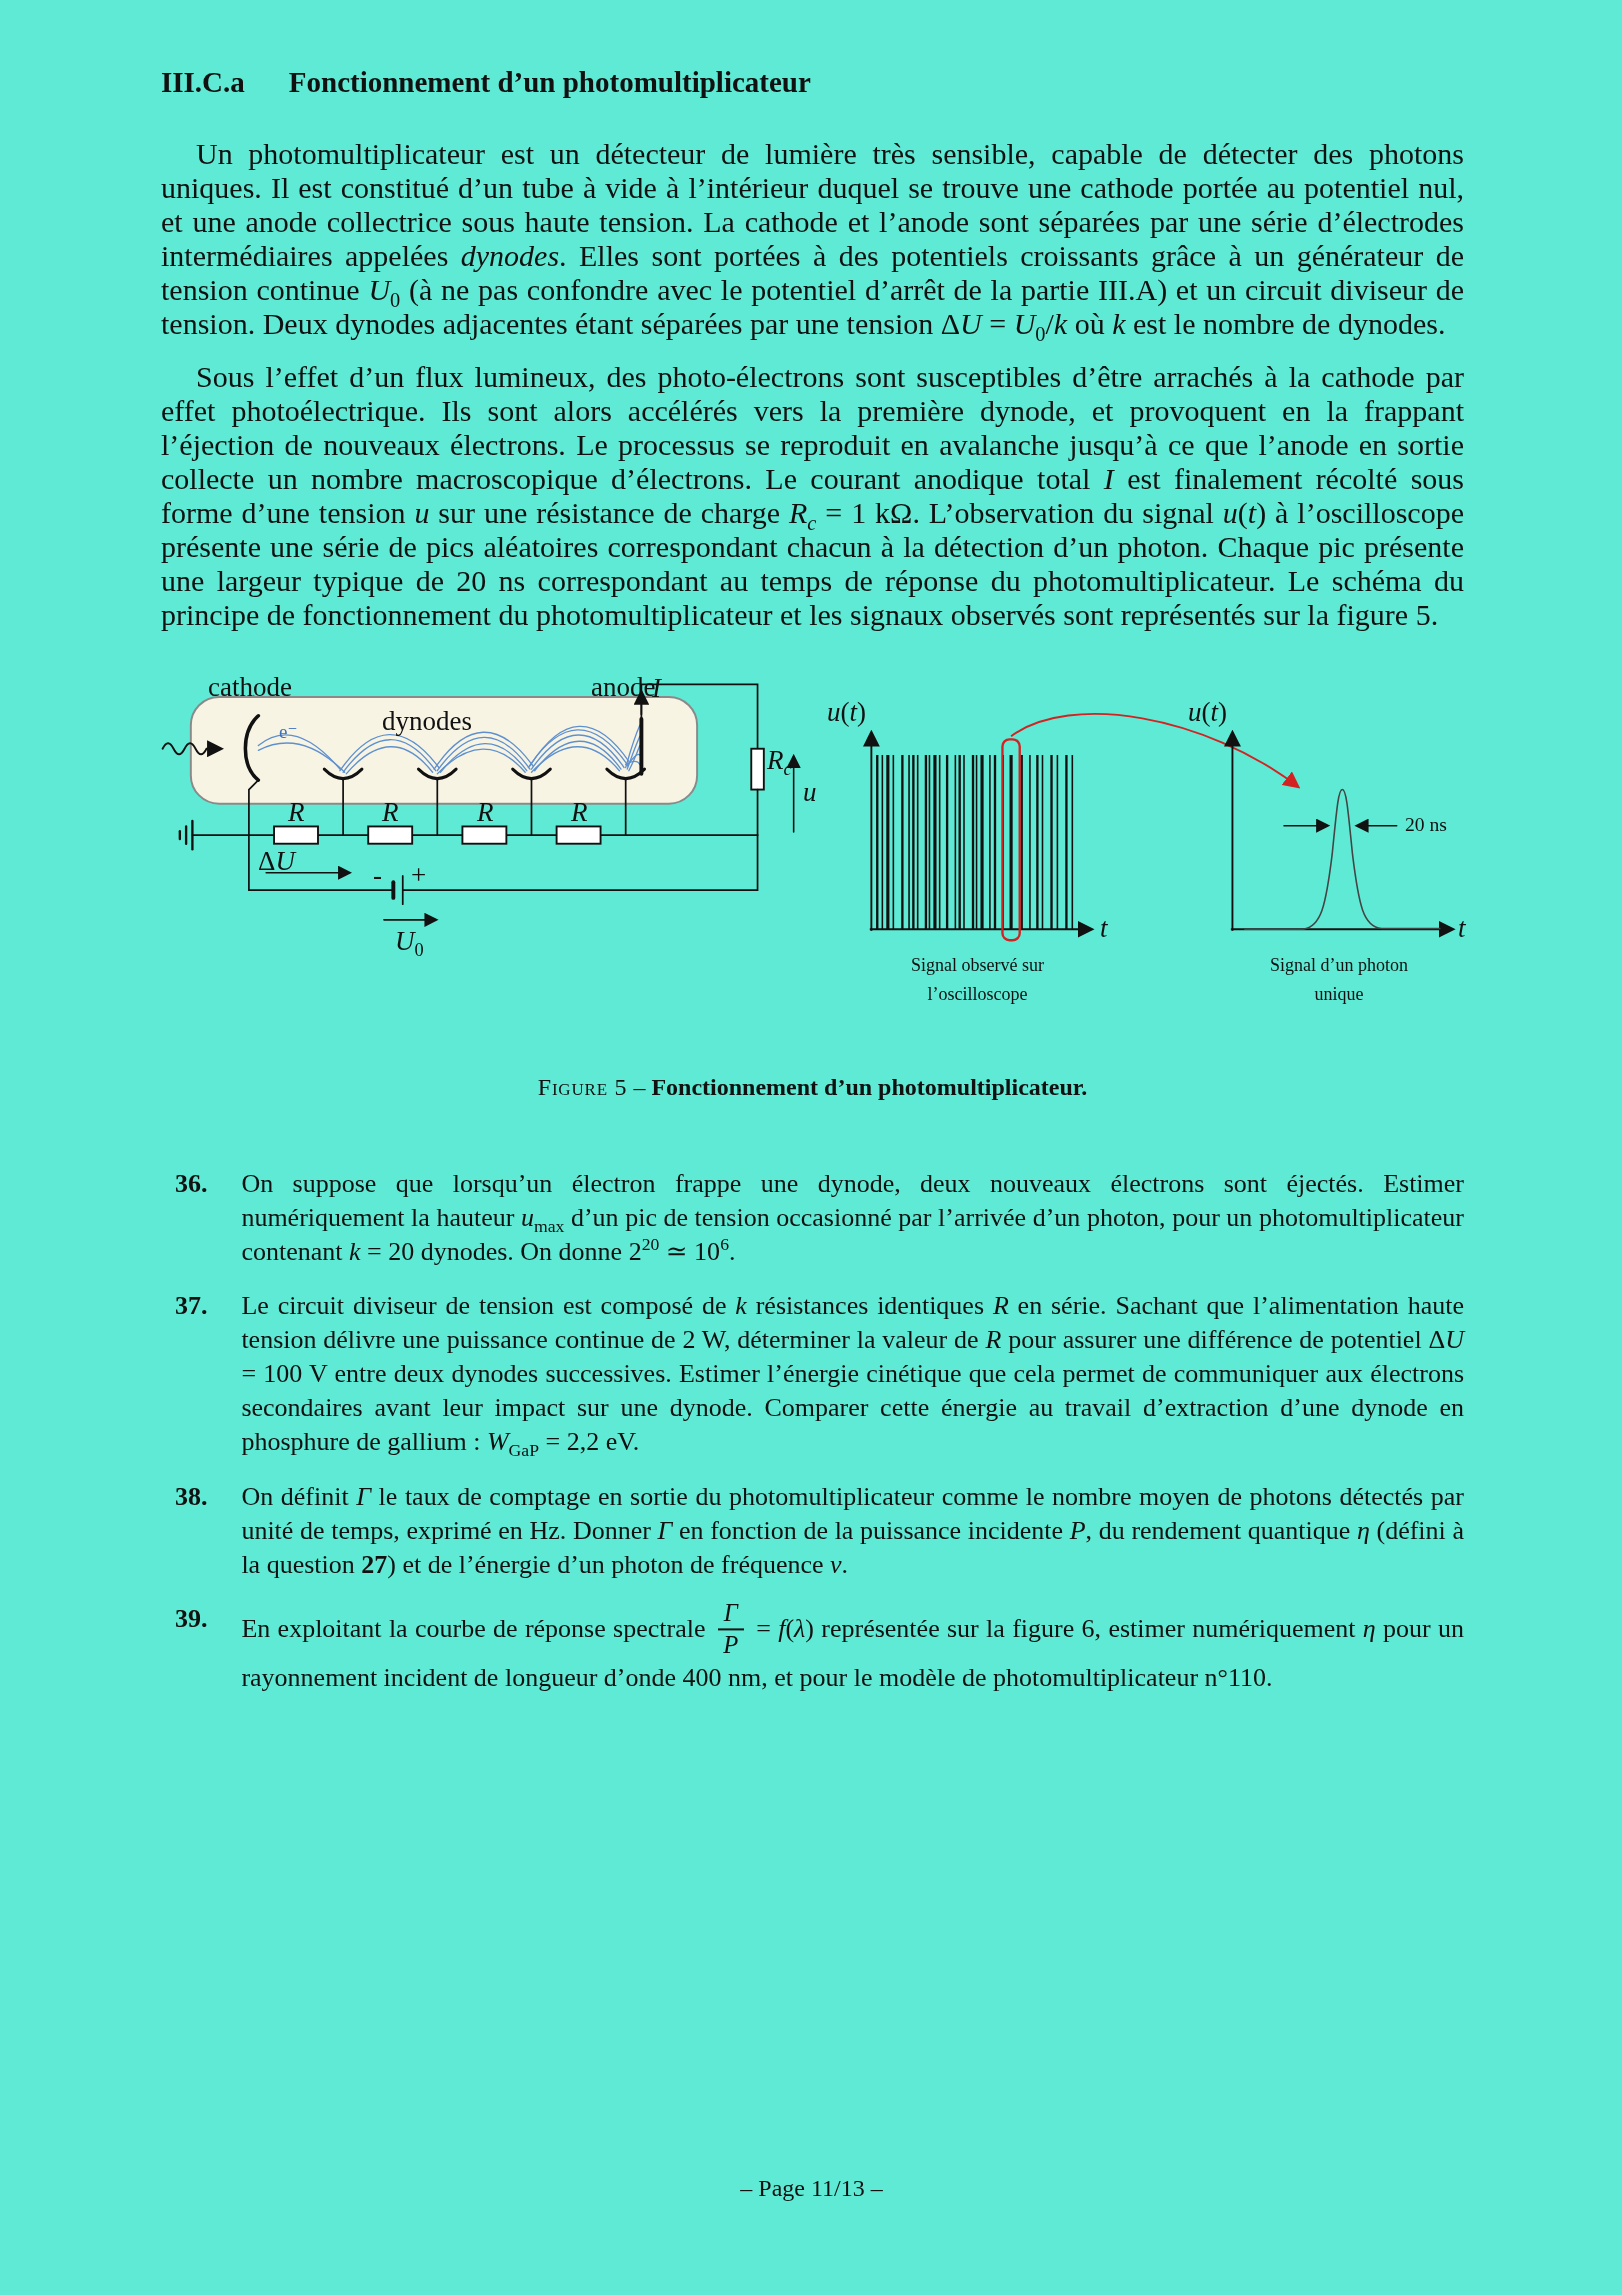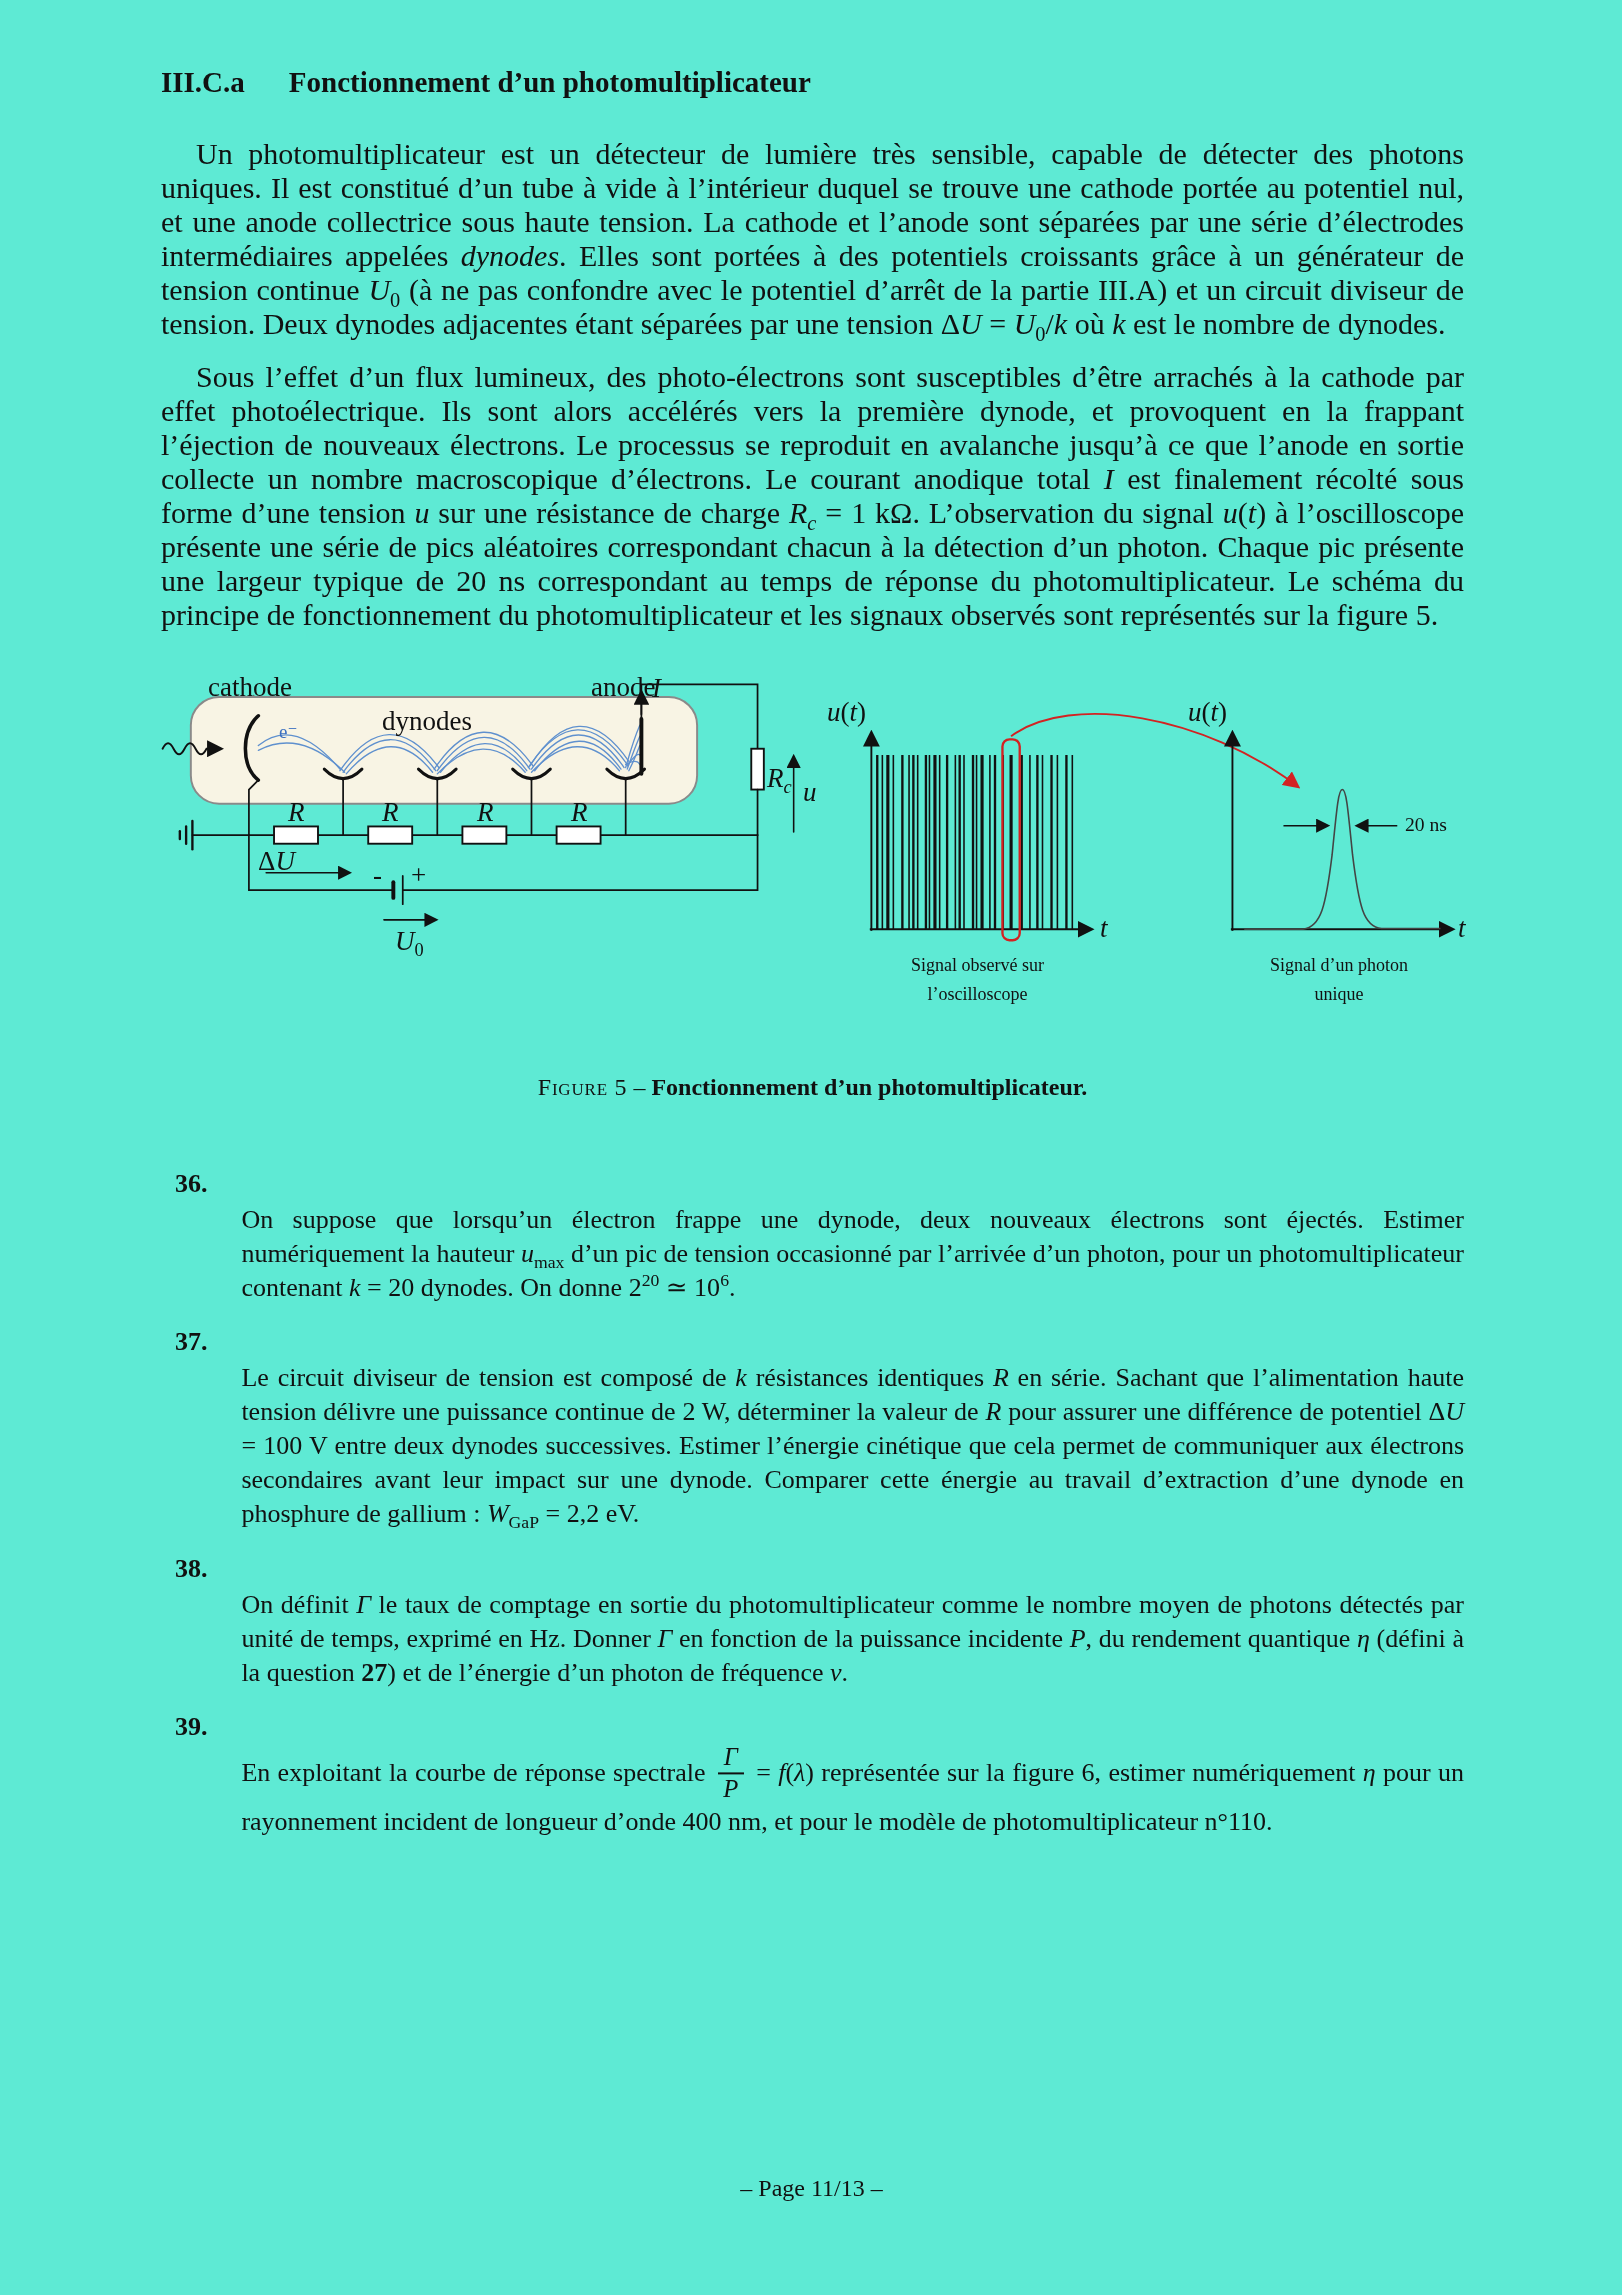--- a/index.html
+++ b/index.html
@@ -20,21 +20,21 @@
   .lbl{position:absolute;white-space:nowrap;font-size:27px;}
   .lbl.small{font-size:19.6px;}
   .lbl.blue{color:#3a6fc0;font-size:19px;}
   .figcap2{position:absolute;text-align:center;font-size:18px;line-height:29px;}
   .figcaption{text-align:center;font-size:24px;margin:55px 0 66px 0;}
   .smallcaps{font-variant:small-caps;letter-spacing:0.8px;}
   
   .questions{margin-top:20.4px;}
   .q{display:flex;font-size:26px;line-height:34px;margin-bottom:20.4px;}
   .qnum{flex:0 0 46px;margin-left:14px;font-weight:bold;text-align:left;}
-  .qtext{flex:1;text-align:justify;margin-left:20.4px;margin-top:36px;}
+  .qtext{flex:1;text-align:justify;margin-left:20.4px;}
   .footer{position:absolute;left:0;bottom:93px;width:100%;text-align:center;
           font-size:24px;}
 </style>
 </head>
 <body>
 
 <div class="page">
   <div class="content">
 
     <div class="heading">
@@ -191,21 +191,21 @@
           <line x1="1430" y1="198" x2="1486" y2="198" stroke="#111" stroke-width="2" marker-end="url(#mA)"></line>
           <line x1="1575" y1="198" x2="1524" y2="198" stroke="#111" stroke-width="2" marker-end="url(#mA)"></line>
         </g>
       </svg>
 
       <span class="lbl" style="left:47px;top:1.6px;">cathode</span>
       <span class="lbl" style="left:430px;top:1.6px;">anode</span>
       <span class="lbl" style="left:221px;top:36px;">dynodes</span>
       <span class="lbl blue" style="left:118px;top:50px;">e⁻</span>
       <span class="lbl" style="left:491px;top:3.1px;"><i>I</i></span>
-      <span class="lbl" style="left:606px;top:93px;"><i>R</i><sub><i>c</i></sub></span>
+      <span class="lbl" style="left:606px;top:75px;"><i>R</i><sub><i>c</i></sub></span>
       <span class="lbl" style="left:642px;top:107px;"><i>u</i></span>
       <span class="lbl" style="left:127px;top:127px;"><i>R</i></span>
       <span class="lbl" style="left:221px;top:127px;"><i>R</i></span>
       <span class="lbl" style="left:316px;top:127px;"><i>R</i></span>
       <span class="lbl" style="left:410px;top:127px;"><i>R</i></span>
       <span class="lbl" style="left:97px;top:176px;">Δ<i>U</i></span>
       <span class="lbl" style="left:212px;top:190px;">-</span>
       <span class="lbl" style="left:250px;top:190px;">+</span>
       <span class="lbl" style="left:234px;top:256px;"><i>U</i><sub>0</sub></span>
 

